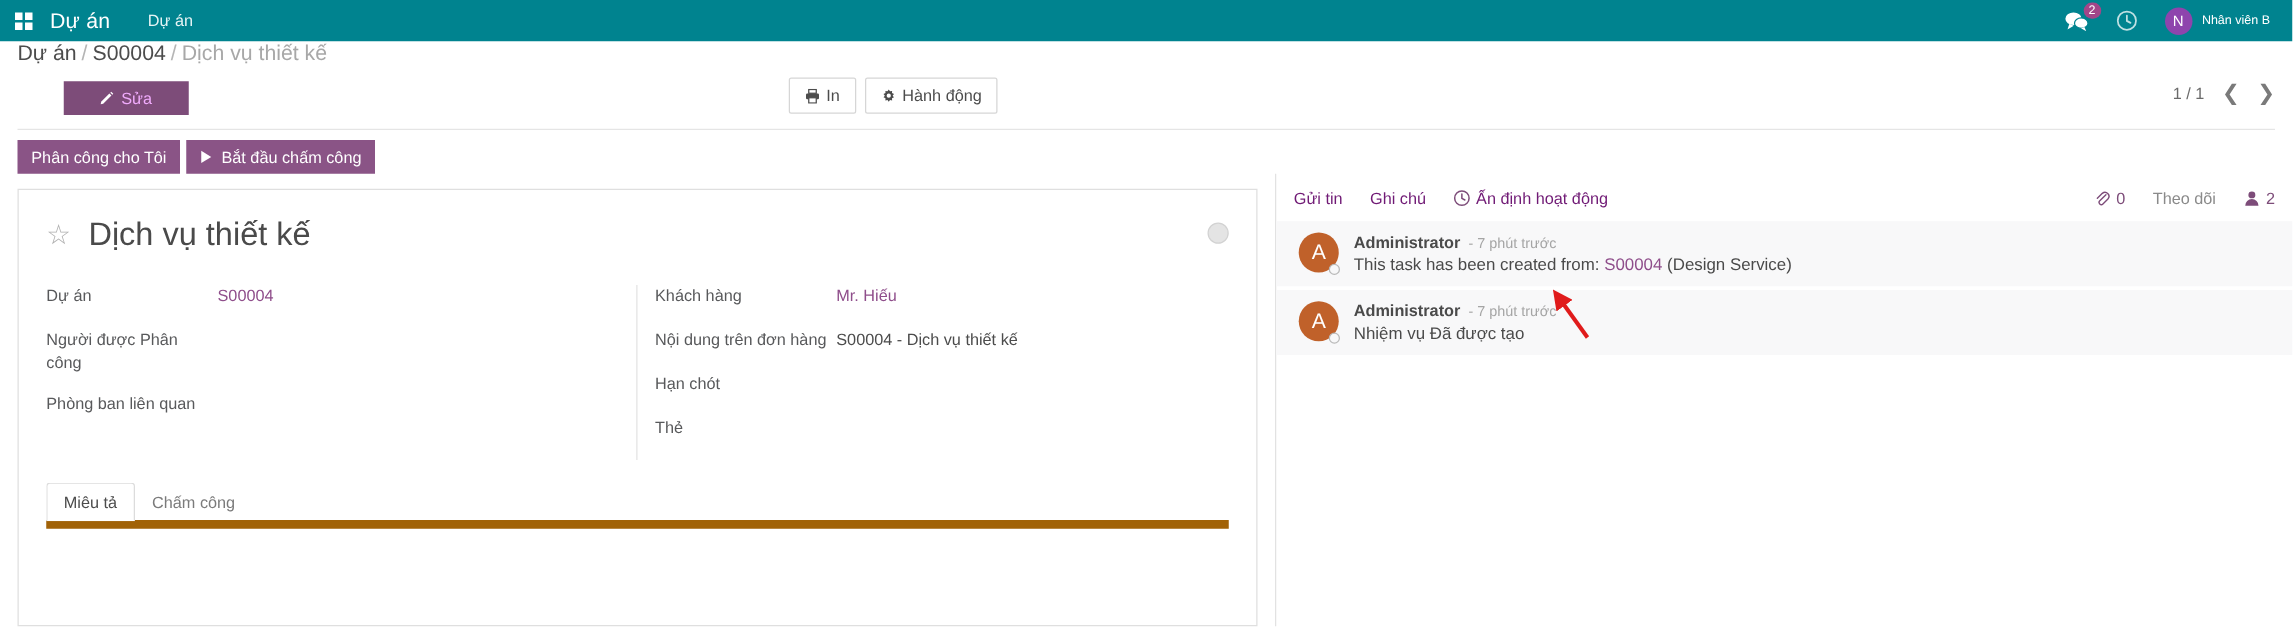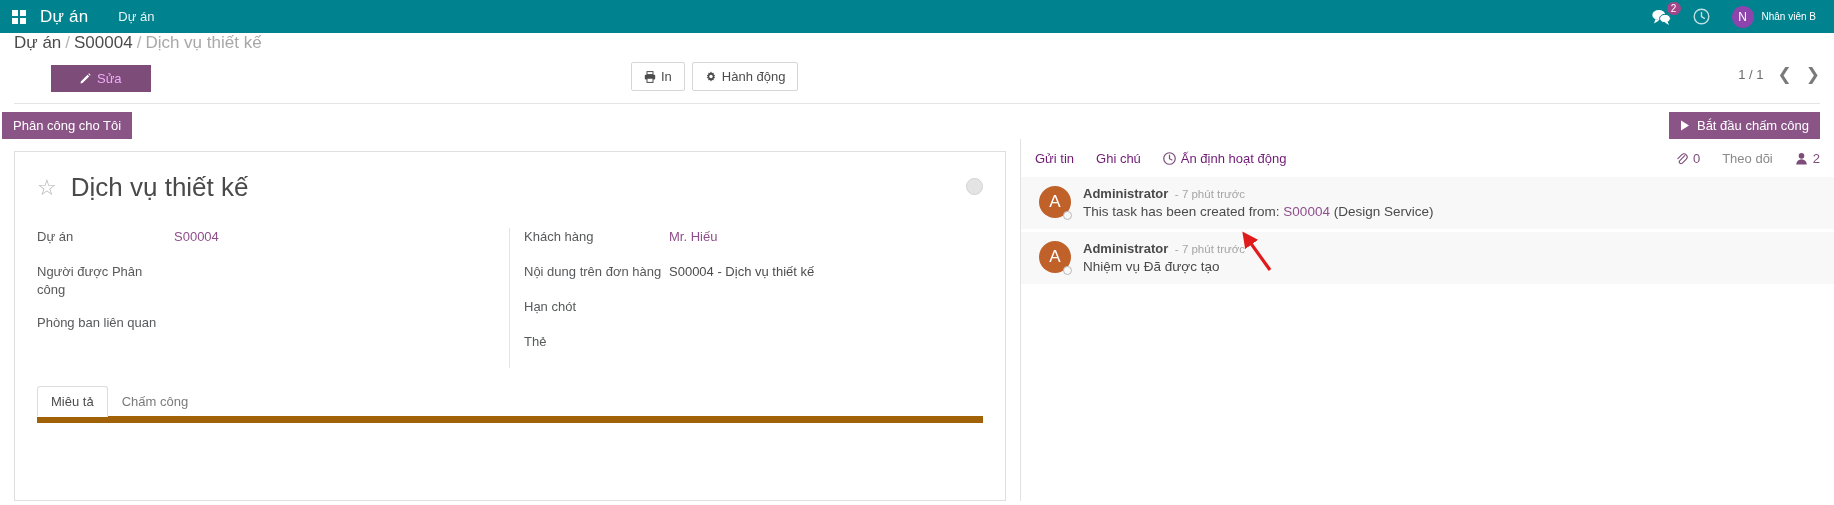--- a/index.html
+++ b/index.html
@@ -59,21 +59,21 @@
     display:inline-flex; align-items:center; gap:5px;
     border-radius:2px;
   }
   .btn-plain + .btn-plain { margin-left:7px; }
   .pager { position:absolute; right:0; top:2px; display:flex; align-items:center; gap:14px; color:#6b6b6b; font-size:13px; }
   .pager .arw { cursor:pointer; font-size:17px; color:#7a7a7a; }
 
   .cp-divider { border-bottom:1px solid #e5e5e5; margin-top:9px; }
 
   
-  .statusbar { display:flex; align-items:center; padding:8px 14px 0 2px; position:relative;justify-content:space-between; }
+  .statusbar { display:flex; align-items:center; padding:8px 14px 0 14px; position:relative; }
   .btn-status {
     background:#8a5486; color:#fff; border:0; font-size:13px;
     padding:6px 11px; cursor:pointer; display:inline-flex; align-items:center; gap:7px;
   }
   .btn-status + .btn-status { margin-left:5px; }
   .status-right { position:absolute; right:26px; top:8px; display:flex; }
   .status-pill {
     background:#eceef0; color:#701a75; font-size:12px;
     padding:6px 14px; border-radius:2px;margin-top:41px;
   }

